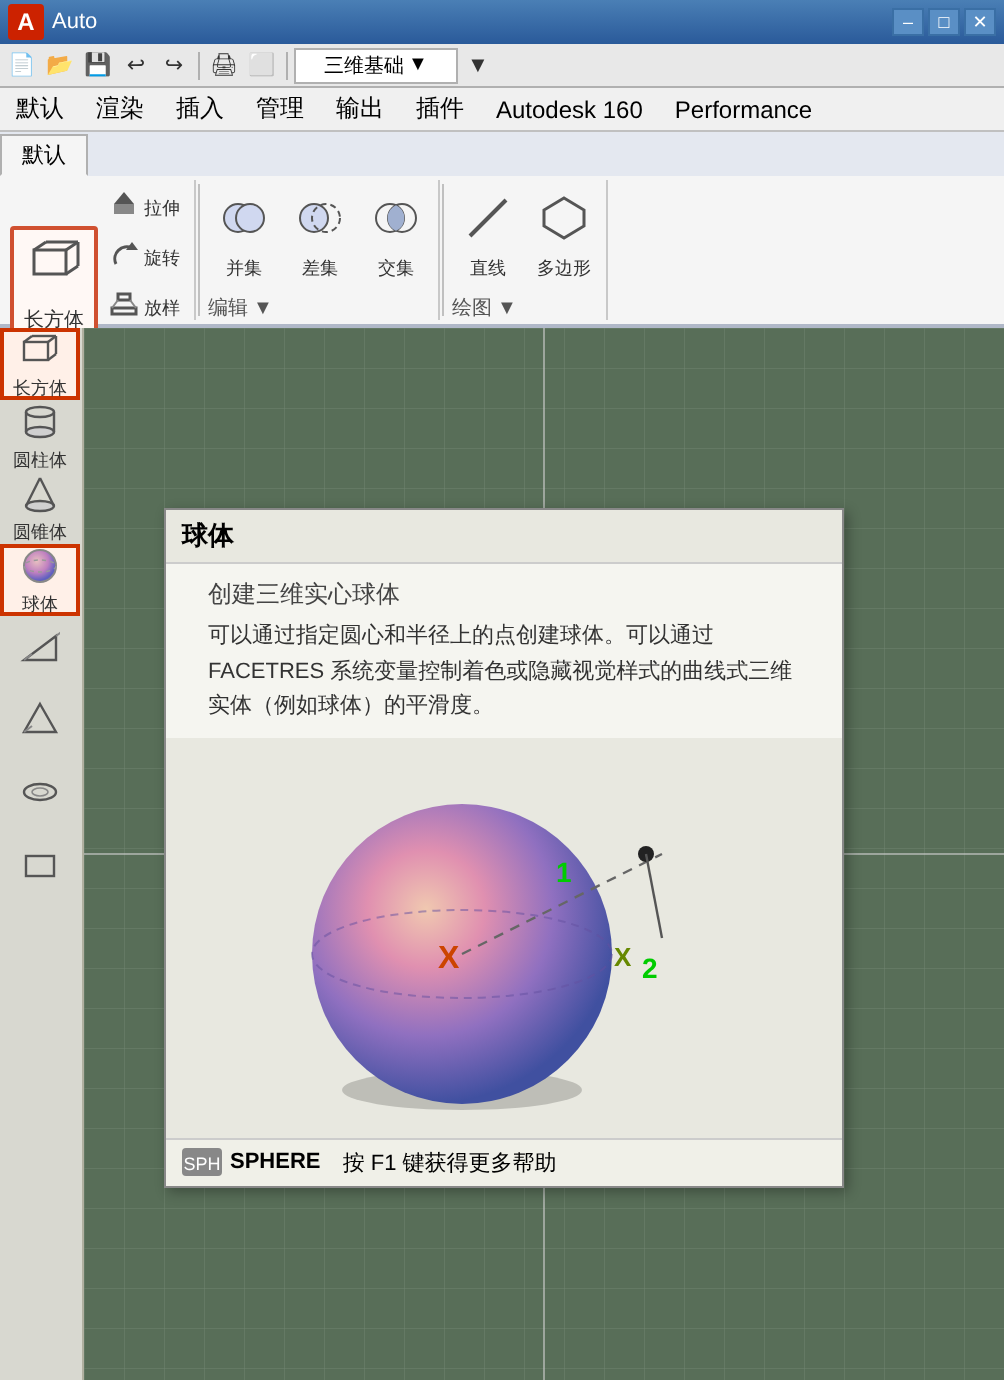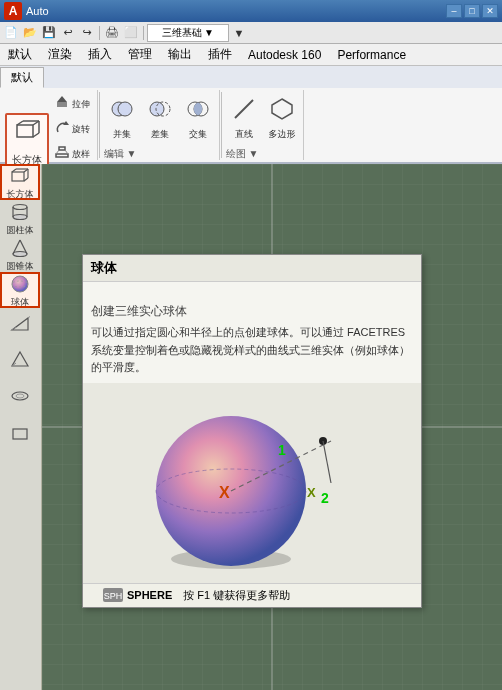--- a/index.html
+++ b/index.html
@@ -260,38 +260,37 @@
       z-index: 10;
     }
     .tooltip-header {
       background: #e8e8e0;
       padding: 4px 8px;
       font-size: 13px;
       font-weight: bold;
       border-bottom: 1px solid #ccc;
     }
     .tooltip-body {
-      padding: 6px 8px;
+      padding: 6px 21px;
       font-size: 11px;
       color: #333;
       line-height: 1.5;
-      margin-top: 14px;
     }
     .tooltip-illustration {
       width: 100%;
       height: 200px;
       background: #e8e8e0;
       display: flex;
       align-items: center;
       justify-content: center;
       position: relative;
       overflow: hidden;
     }
     .tooltip-footer {
-      padding: 4px 20px;
+      padding: 4px 8px;
       border-top: 1px solid #ccc;
       background: #f0f0e8;
       display: flex;
       align-items: center;
       gap: 4px;
       font-size: 11px;
     }
 
     
     .watermark {

